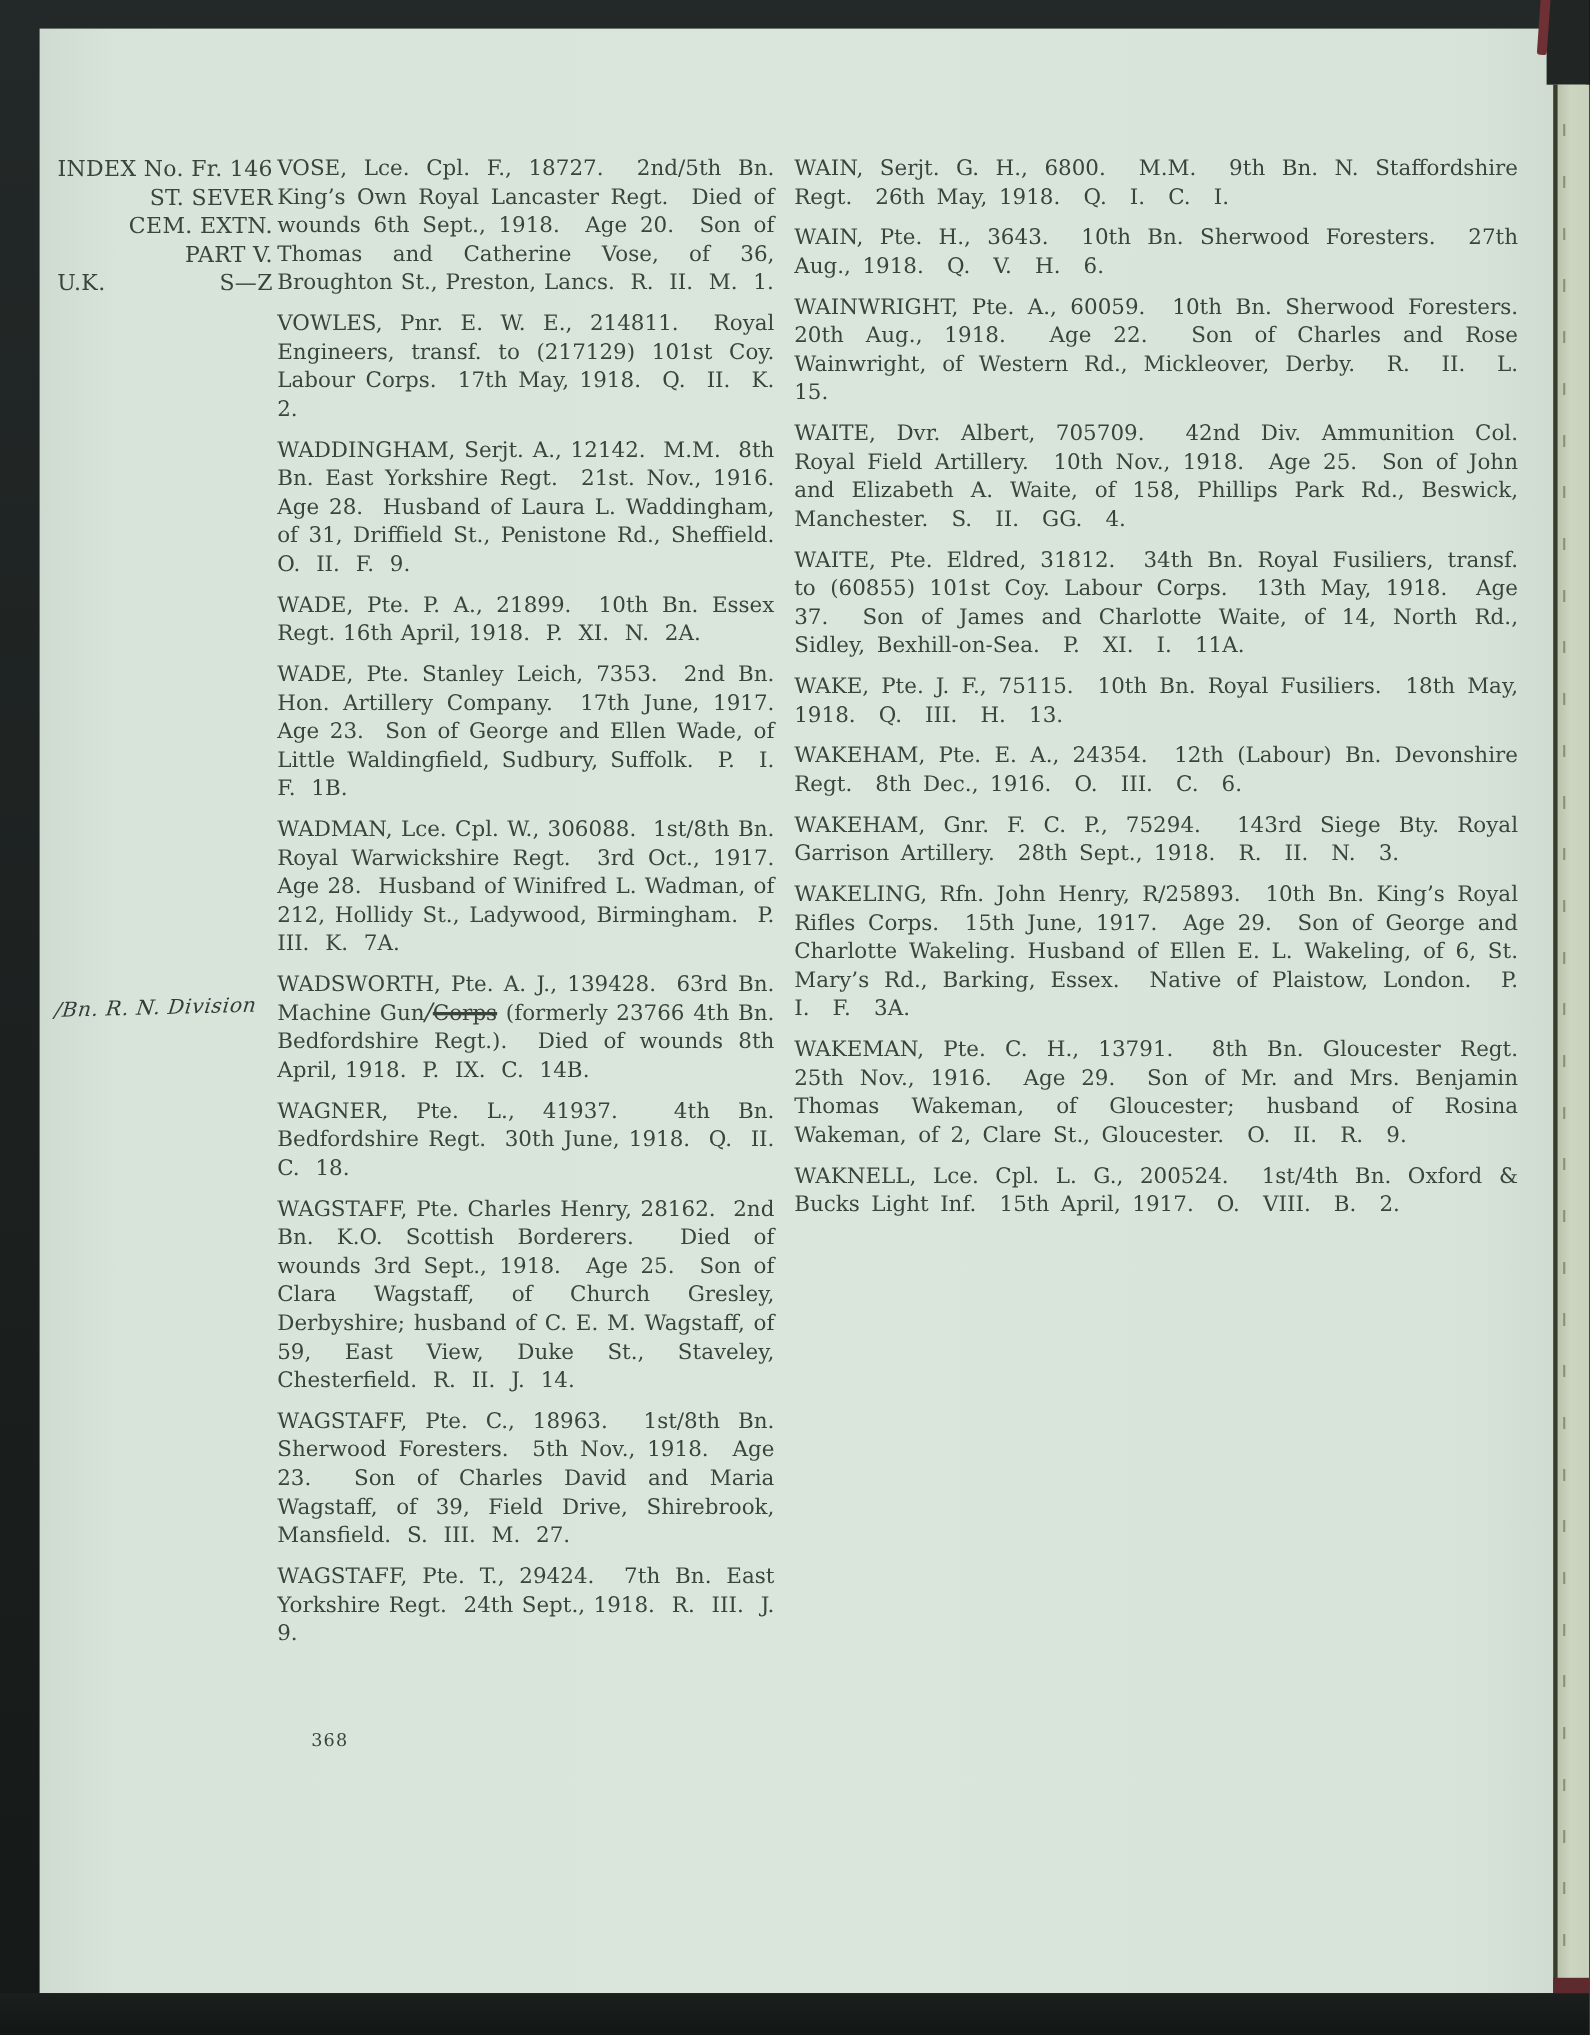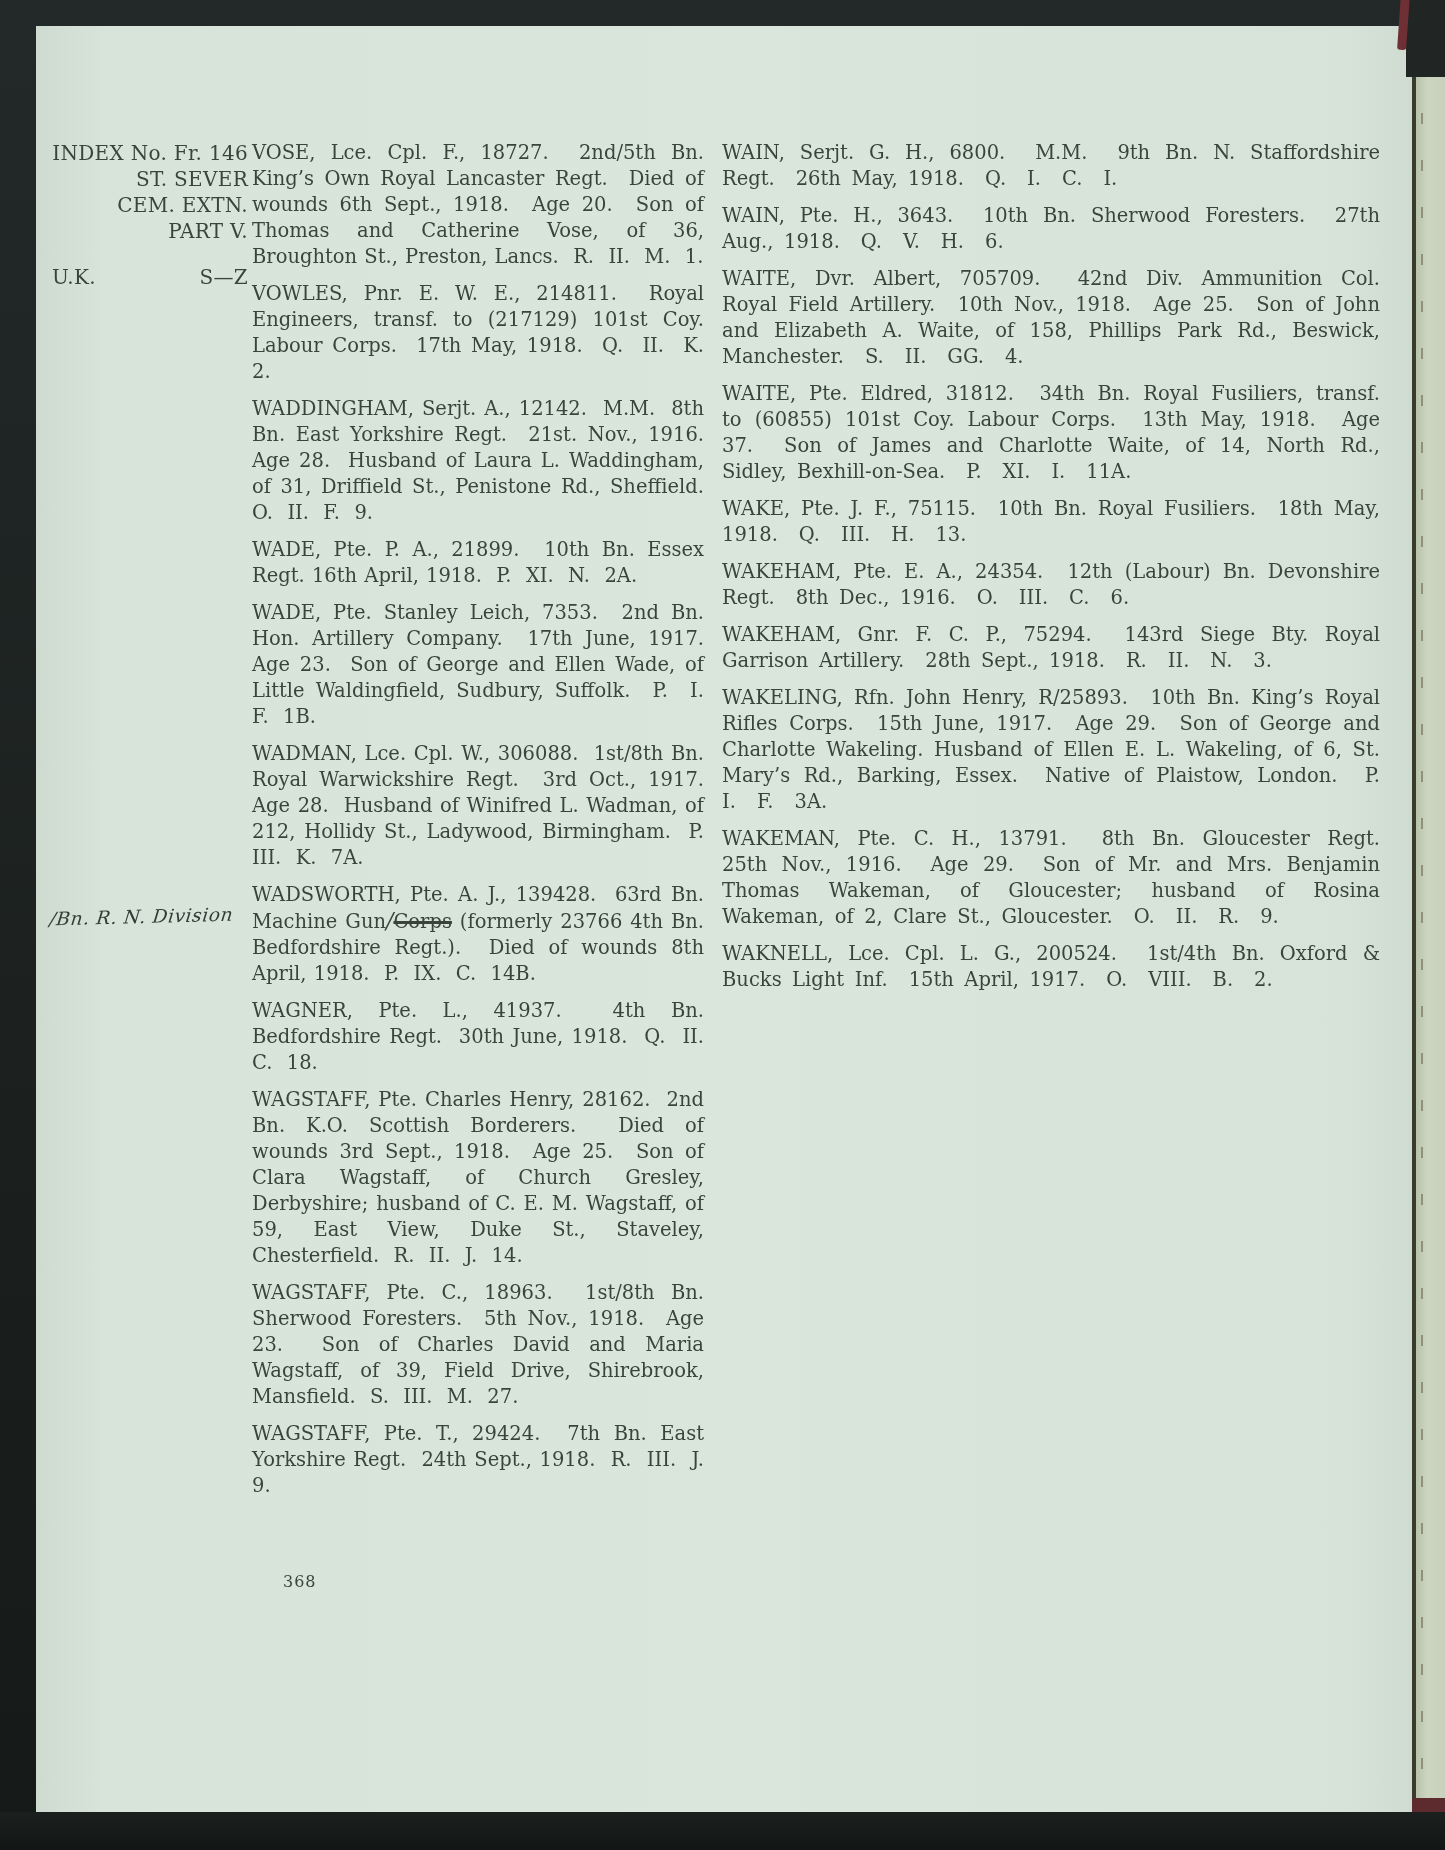--- a/index.html
+++ b/index.html
@@ -11,21 +11,21 @@
   .page{
     position:absolute;left:36px;top:26px;width:1370px;height:1786px;
     background:linear-gradient(90deg,#cfdbd0 0%,#d8e4d9 5%,#dae6db 50%,#d7e3d8 93%,#ccd8cd 100%);
     color:#39443d;
     padding-left:36px;
   }
   .index-header{
     position:absolute;left:16px;top:114px;width:196px;
     font-size:20px;line-height:26px;text-align:right;letter-spacing:.3px;
   }
-  .uk-line{display:flex;justify-content:space-between;margin-top:20px;}
+  .uk-line{display:flex;justify-content:space-between;}
   .col{position:absolute;top:114px;font-size:19.5px;line-height:26px;}
   .col-left{left:216px;width:452px;word-spacing:.05em;}
   .col-right{left:686px;width:658px;word-spacing:.22em;}
   .entry{
     margin:0 0 11px 0;text-align:justify;white-space:pre-wrap;
   }
   .struck{
     text-decoration:line-through;
     text-decoration-thickness:2.5px;
     text-decoration-color:#39433c;
@@ -92,20 +92,21 @@
         <p class="entry">WADMAN, Lce. Cpl. W., 306088.  1st/8th Bn. Royal Warwickshire Regt.  3rd Oct., 1917.  Age 28.  Husband of Winifred L. Wadman, of 212, Hollidy St., Ladywood, Birmingham.  P.  III.  K.  7A.</p>
         <p class="entry" style="position: relative;"><span>WADSWORTH, Pte. A. J., 139428.  63rd Bn. Machine Gun</span><span class="ins-mark">/</span><span class="struck">Corps</span><span> (formerly 23766 4th Bn. Bedfordshire Regt.).  Died of wounds 8th April, 1918.  P.  IX.  C.  14B.</span><span class="margin-note">/Bn. R. N. Division</span></p>
         <p class="entry">WAGNER, Pte. L., 41937.  4th Bn. Bedfordshire Regt.  30th June, 1918.  Q.  II.  C.  18.</p>
         <p class="entry">WAGSTAFF, Pte. Charles Henry, 28162.  2nd Bn. K.O. Scottish Borderers.  Died of wounds 3rd Sept., 1918.  Age 25.  Son of Clara Wagstaff, of Church Gresley, Derbyshire; husband of C. E. M. Wagstaff, of 59, East View, Duke St., Staveley, Chesterfield.  R.  II.  J.  14.</p>
         <p class="entry">WAGSTAFF, Pte. C., 18963.  1st/8th Bn. Sherwood Foresters.  5th Nov., 1918.  Age 23.  Son of Charles David and Maria Wagstaff, of 39, Field Drive, Shirebrook, Mansfield.  S.  III.  M.  27.</p>
         <p class="entry">WAGSTAFF, Pte. T., 29424.  7th Bn. East Yorkshire Regt.  24th Sept., 1918.  R.  III.  J.  9.</p>
       </div>
     <div class="col col-right" id="right-column">
         <p class="entry">WAIN, Serjt. G. H., 6800.  M.M.  9th Bn. N. Staffordshire Regt.  26th May, 1918.  Q.  I.  C.  I.</p>
         <p class="entry">WAIN, Pte. H., 3643.  10th Bn. Sherwood Foresters.  27th Aug., 1918.  Q.  V.  H.  6.</p>
+        <p class="entry">WAINWRIGHT, Pte. A., 60059.  10th Bn. Sherwood Foresters.  20th Aug., 1918.  Age 22.  Son of Charles and Rose Wainwright, of Western Rd., Mickleover, Derby.  R.  II.  L.  15.</p>
         <p class="entry">WAITE, Dvr. Albert, 705709.  42nd Div. Ammunition Col. Royal Field Artillery.  10th Nov., 1918.  Age 25.  Son of John and Elizabeth A. Waite, of 158, Phillips Park Rd., Beswick, Manchester.  S.  II.  GG.  4.</p>
         <p class="entry">WAITE, Pte. Eldred, 31812.  34th Bn. Royal Fusiliers, transf. to (60855) 101st Coy. Labour Corps.  13th May, 1918.  Age 37.  Son of James and Charlotte Waite, of 14, North Rd., Sidley, Bexhill-on-Sea.  P.  XI.  I.  11A.</p>
         <p class="entry">WAKE, Pte. J. F., 75115.  10th Bn. Royal Fusiliers.  18th May, 1918.  Q.  III.  H.  13.</p>
         <p class="entry">WAKEHAM, Pte. E. A., 24354.  12th (Labour) Bn. Devonshire Regt.  8th Dec., 1916.  O.  III.  C.  6.</p>
         <p class="entry">WAKEHAM, Gnr. F. C. P., 75294.  143rd Siege Bty. Royal Garrison Artillery.  28th Sept., 1918.  R.  II.  N.  3.</p>
         <p class="entry">WAKELING, Rfn. John Henry, R/25893.  10th Bn. King’s Royal Rifles Corps.  15th June, 1917.  Age 29.  Son of George and Charlotte Wakeling. Husband of Ellen E. L. Wakeling, of 6, St. Mary’s Rd., Barking, Essex.  Native of Plaistow, London.  P.  I.  F.  3A.</p>
         <p class="entry">WAKEMAN, Pte. C. H., 13791.  8th Bn. Gloucester Regt.  25th Nov., 1916.  Age 29.  Son of Mr. and Mrs. Benjamin Thomas Wakeman, of Gloucester; husband of Rosina Wakeman, of 2, Clare St., Gloucester.  O.  II.  R.  9.</p>
         <p class="entry">WAKNELL, Lce. Cpl. L. G., 200524.  1st/4th Bn. Oxford &amp; Bucks Light Inf.  15th April, 1917.  O.  VIII.  B.  2.</p>
       </div>
 

